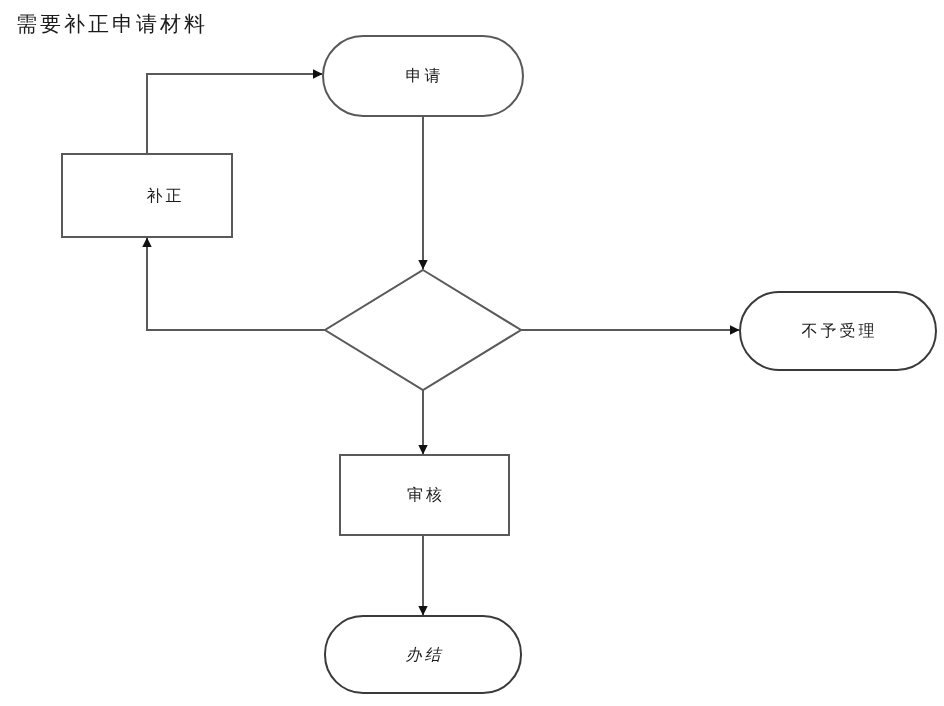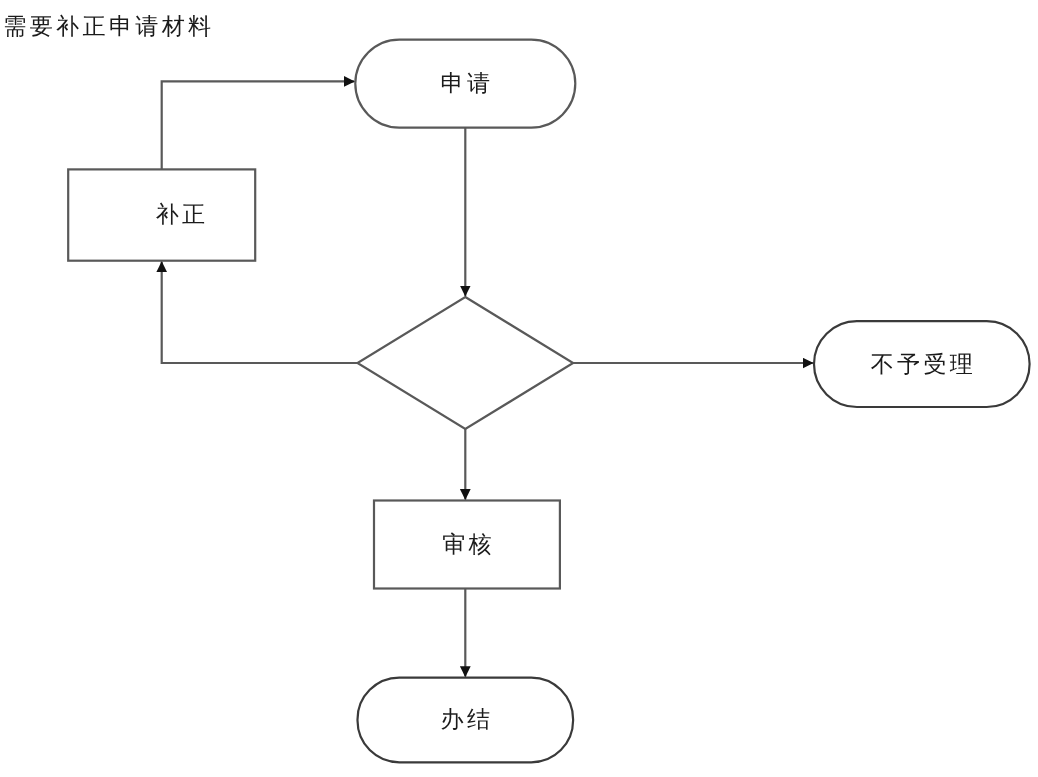--- a/index.html
+++ b/index.html
@@ -24,21 +24,21 @@
     top: 0;
     width: 944px;
     height: 706px;
   }
   .node-label {
     position: absolute;
     display: flex;
     align-items: center;
     justify-content: center;
     color: #1b1b1b;
-    font-size: 21px;
+    font-size: 16px;
     letter-spacing: 3px;
     text-indent: 3px;
     line-height: 1;
     white-space: nowrap;
     pointer-events: none;
   }
   .edge-label {
     position: absolute;
     color: #1b1b1b;
     font-size: 21px;
@@ -86,18 +86,18 @@
 
   <div class="node-label" style="left:323px; top:36px; width:200px; height:80px;">申请</div>
 
   <div class="node-label" style="left:62px; top:154px; width:204px; height:83px;">补正</div>
 
 
   <div class="node-label" style="left:740px; top:292px; width:196px; height:78px;">不予受理</div>
 
   <div class="node-label" style="left:340px; top:455px; width:169px; height:80px;">审核</div>
 
-  <div class="node-label" style="left:325px; top:616px; width:196px; height:77px;">办结</div>
+  <div class="node-label" style="left:325px; top:616px; width:196px; height:77px;font-style:italic;">办结</div>
 
-  <div class="edge-label" style="left:3px; top:14px;font-family:Liberation Serif, serif;">需要补正申请材料</div>
+  <div class="edge-label" style="left:16px; top:14px;font-family:Liberation Serif, serif;">需要补正申请材料</div>
 
 
 </div>
 
 </body></html>

